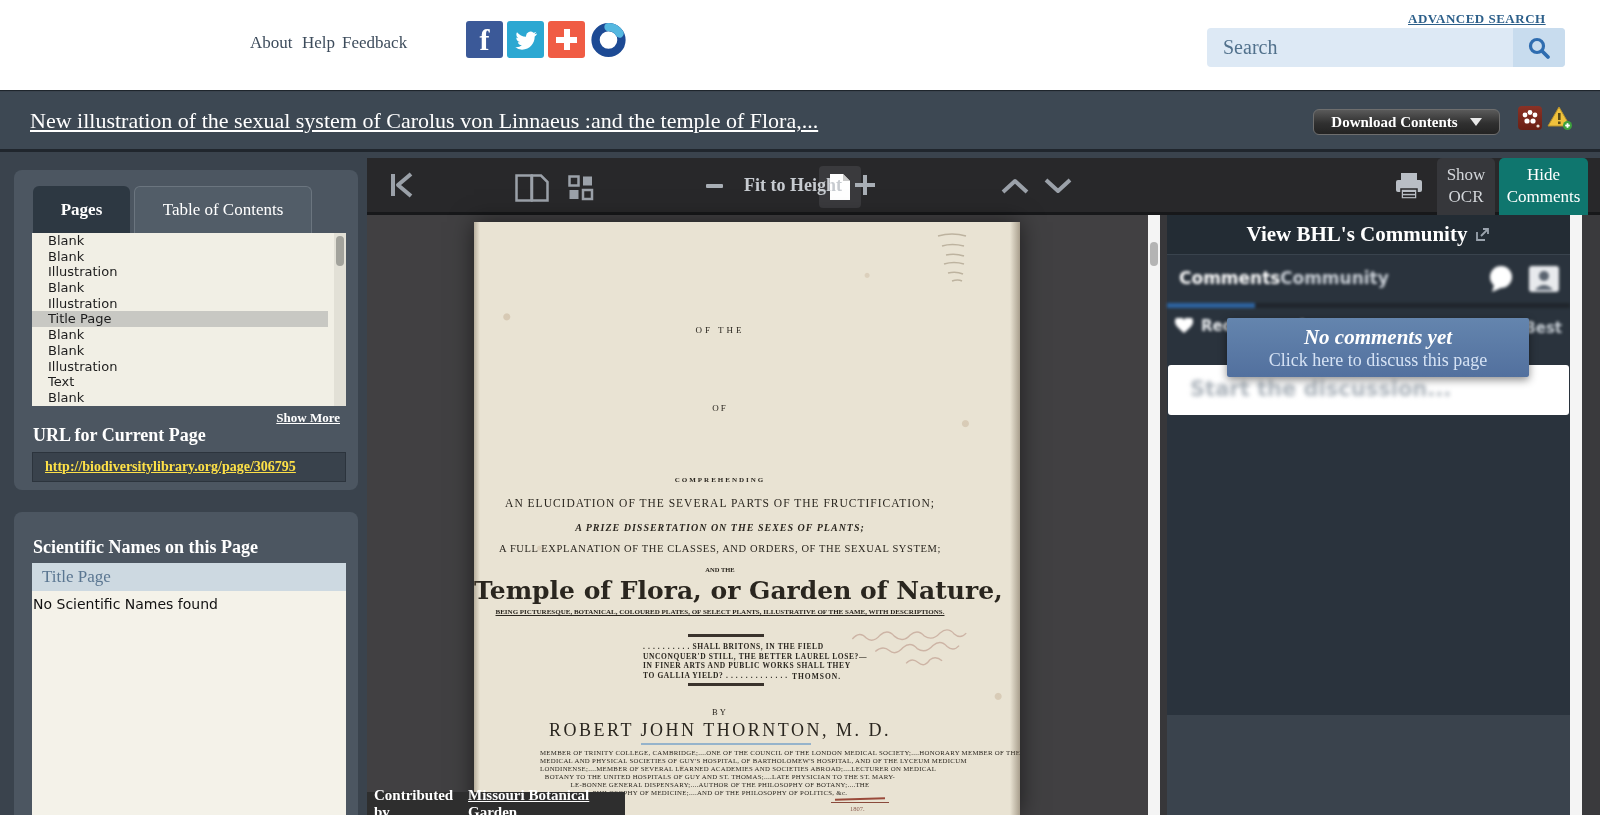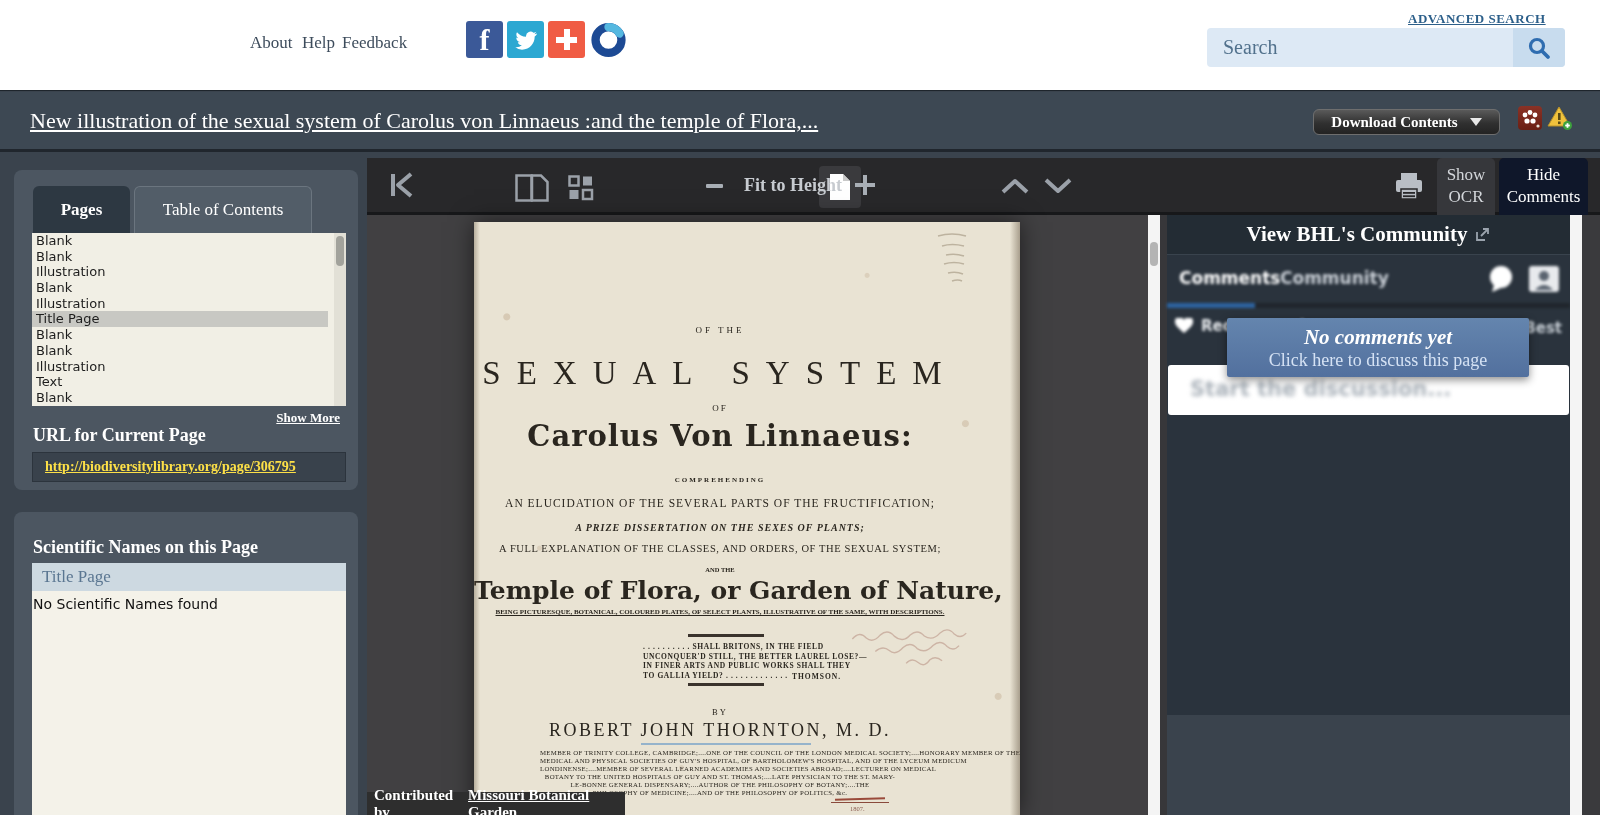--- a/index.html
+++ b/index.html
@@ -46,21 +46,21 @@
   
   .panel { background:#4c5661; border-radius:8px; }
   .panel1 { left:14px; top:170px; width:344px; height:320px; }
   .panel2 { left:14px; top:512px; width:344px; height:303px; border-radius:8px 8px 0 0; }
   .tab { top:16px; height:47px; border-radius:6px 6px 0 0; display:flex; align-items:center; justify-content:center;
     font-size:17px; font-weight:bold; color:#fff; cursor:pointer; }
   .tab-pages { left:19px; width:97px; background:#2d3842; }
   .tab-toc { left:120px; width:178px; background:#525d68; border:1px solid #6b757f; border-bottom:none; font-weight:normal; }
   .pages-list { left:18px; top:63px; width:314px; height:173px; background:#f1efe5; overflow:hidden;
     font-family:"DejaVu Sans",sans-serif; font-size:13px; color:#1d1d1d; }
-  .pages-list .row { height:15.7px; line-height:15.7px; padding-left:4px; white-space:nowrap; cursor:pointer; }
+  .pages-list .row { height:15.7px; line-height:15.7px; padding-left:16px; white-space:nowrap; cursor:pointer; }
   .pages-list .row.selected { background:#c8c8c3; width:296px; }
   .plist-scroll { left:320px; top:63px; width:12px; height:173px; background:#e2e0d6; }
   .plist-thumb { position:absolute; left:2px; top:3px; width:8px; height:30px; background:#a2a29b; border-radius:4px; }
   .show-more { left:0; top:240px; width:326px; text-align:right; font-size:13px; font-weight:bold; color:#fff; }
   .show-more span { text-decoration:underline; cursor:pointer; }
   .url-heading { left:19px; top:255px; font-size:18px; font-weight:bold; color:#fff; }
   .url-box { left:18px; top:282px; width:314px; height:30px; background:#39424c; border:1px solid #2c343d; display:flex; align-items:center; }
   .url-link { margin-left:12px; font-size:14px; font-weight:bold; color:#fde047; text-decoration:underline; cursor:pointer; }
   .sci-heading { left:19px; top:25px; font-size:18px; font-weight:bold; color:#fff; }
   .sci-box { left:18px; top:51px; width:314px; height:252px; background:#f4f2e9; }
@@ -71,21 +71,21 @@
   .toolbar { left:367px; top:158px; width:1233px; height:57px; background:#28282a; border-bottom:3px solid #17181a; }
   .tbtn { position:absolute; cursor:pointer; }
   .doc-active { left:452px; top:8px; width:42px; height:42px; background:#3a3a3d; border-radius:4px; }
   .fit-label { left:738px; top:17px; width:110px; text-align:center; font-size:18px; font-weight:bold; color:#c7cbd0; }
   .icon-minus { left:706px; top:26px; width:17px; height:4px; background:#a8aeb5; border-radius:1px; }
   .icon-plus-wrap { left:855px; top:17px; width:20px; height:20px; }
   .icon-plus-wrap .h { position:absolute; left:0; top:8px; width:20px; height:4px; background:#a8aeb5; }
   .icon-plus-wrap .v { position:absolute; left:8px; top:0; width:4px; height:20px; background:#a8aeb5; }
   .ocr-btn { left:1437px; top:0; width:58px; height:57px; background:#36373b; border-radius:5px 5px 0 0;
     color:#d4d7db; font-size:17px; text-align:center; padding-top:6px; line-height:22px; cursor:pointer; }
-  .hidec-btn { left:1499px; top:0; width:89px; height:57px; background:#0f172a; border-radius:5px 5px 0 0;
+  .hidec-btn { left:1499px; top:0; width:89px; height:57px; background:#0f766e; border-radius:5px 5px 0 0;
     color:#ffffff; font-size:17px; text-align:center; padding-top:6px; line-height:22px; cursor:pointer; }
   .print-btn { left:1393px; top:12px; }
 
   
   .viewer-bg { left:367px; top:215px; width:781px; height:600px; background:#414042; }
   .book-page { left:474px; top:222px; width:546px; height:593px; background:#e9e3d3; color:#2a261f;
     box-shadow:0 0 22px rgba(0,0,0,.55); overflow:hidden; }
   .book-page .edge { position:absolute; right:0; top:0; width:10px; height:100%;
     background:linear-gradient(to left, rgba(90,75,55,.45), rgba(0,0,0,0)); }
   .book-page .ledge { position:absolute; left:0; top:0; width:6px; height:100%;
@@ -313,23 +313,21 @@
   </div>
 
   <div class="abs viewer-bg"></div>
 
   <div class="abs book-page">
     <div class="foxing"></div>
     <svg class="pencil-marks" width="70" height="56" viewBox="0 0 70 56">
       <path d="M6 6 q14 -4 28 0 M10 16 q10 -3 22 0 M14 25 q9 -2 18 1 M12 34 q10 -3 20 0 M16 43 q8 -2 15 1 M20 51 q6 -2 10 0" fill="none" stroke="#9a8c76" stroke-width="1.6"></path>
     </svg>
     <div class="bp bp-ofthe">OF THE</div>
-    <div class="bp bp-title2">SEXUAL SYSTEM</div>
     <div class="bp bp-of">OF</div>
-    <div class="bp bp-black bp-author-bl">Carolus Von Linnaeus:</div>
     <div class="bp bp-compr">COMPREHENDING</div>
     <div class="bp bp-eluc">AN ELUCIDATION OF THE SEVERAL PARTS OF THE FRUCTIFICATION;</div>
     <div class="bp bp-prize">A PRIZE DISSERTATION ON THE SEXES OF PLANTS;</div>
     <div class="bp bp-fullex">A FULL EXPLANATION OF THE CLASSES, AND ORDERS, OF THE SEXUAL SYSTEM;</div>
     <div class="bp bp-andthe">AND THE</div>
     <div class="bp bp-black bp-temple">Temple of Flora, or Garden of Nature,</div>
     <div class="bp bp-being">BEING PICTURESQUE, BOTANICAL, COLOURED PLATES, OF SELECT PLANTS, ILLUSTRATIVE OF THE SAME, WITH DESCRIPTIONS.</div>
     <div class="bp-rule rule1"></div>
     <div class="bp-poem">
       <div>. . . . . . . . . .  SHALL BRITONS, IN THE FIELD</div>

